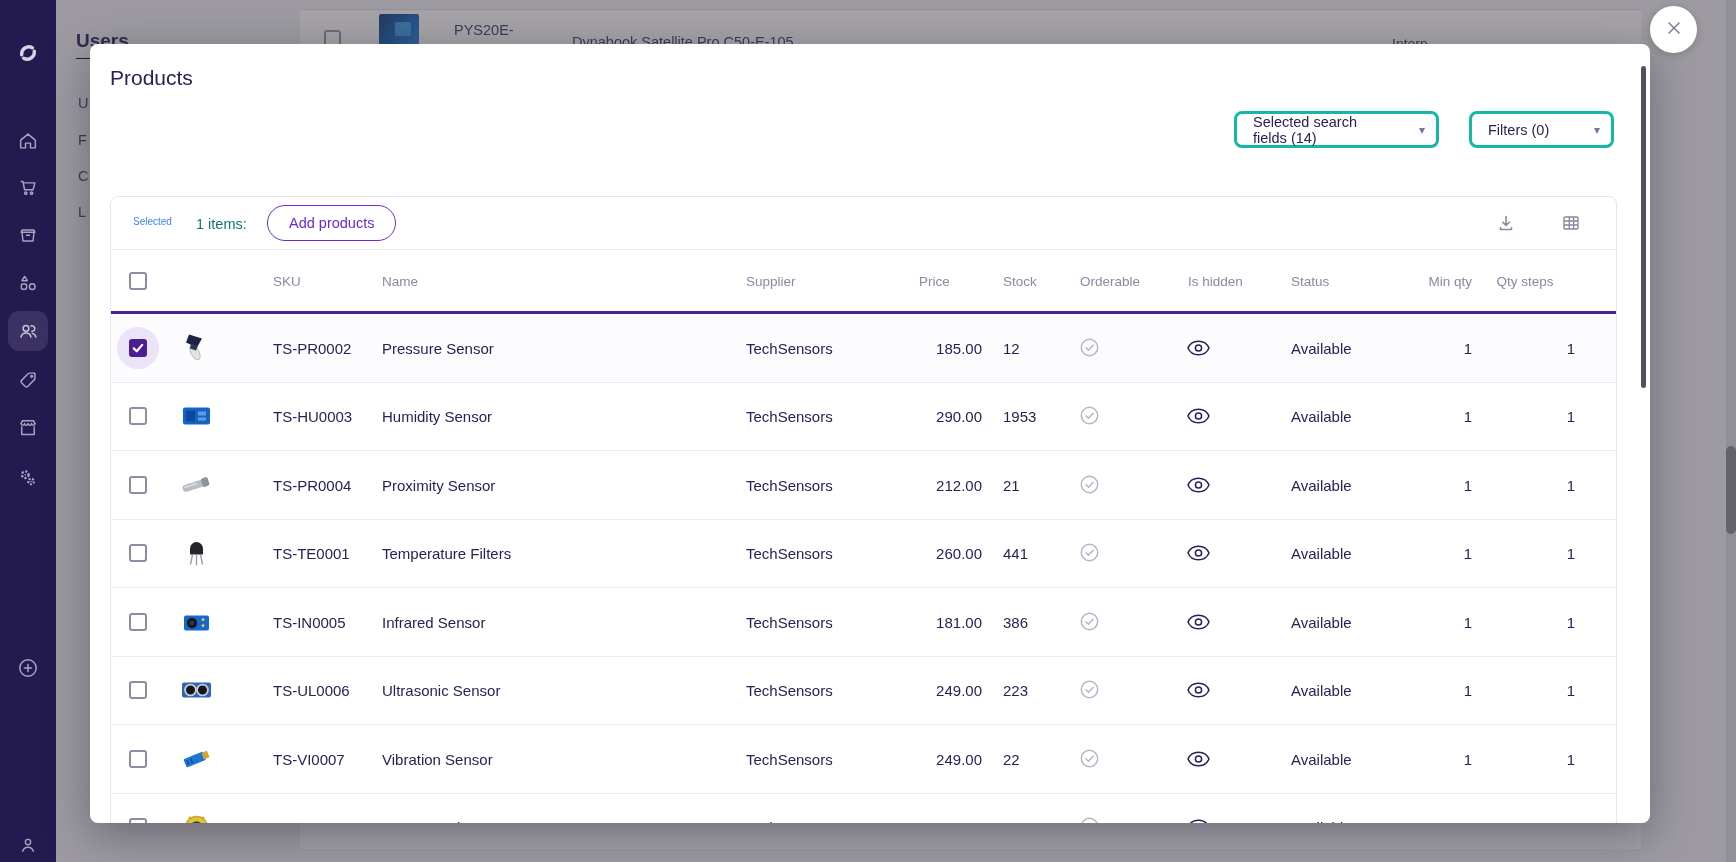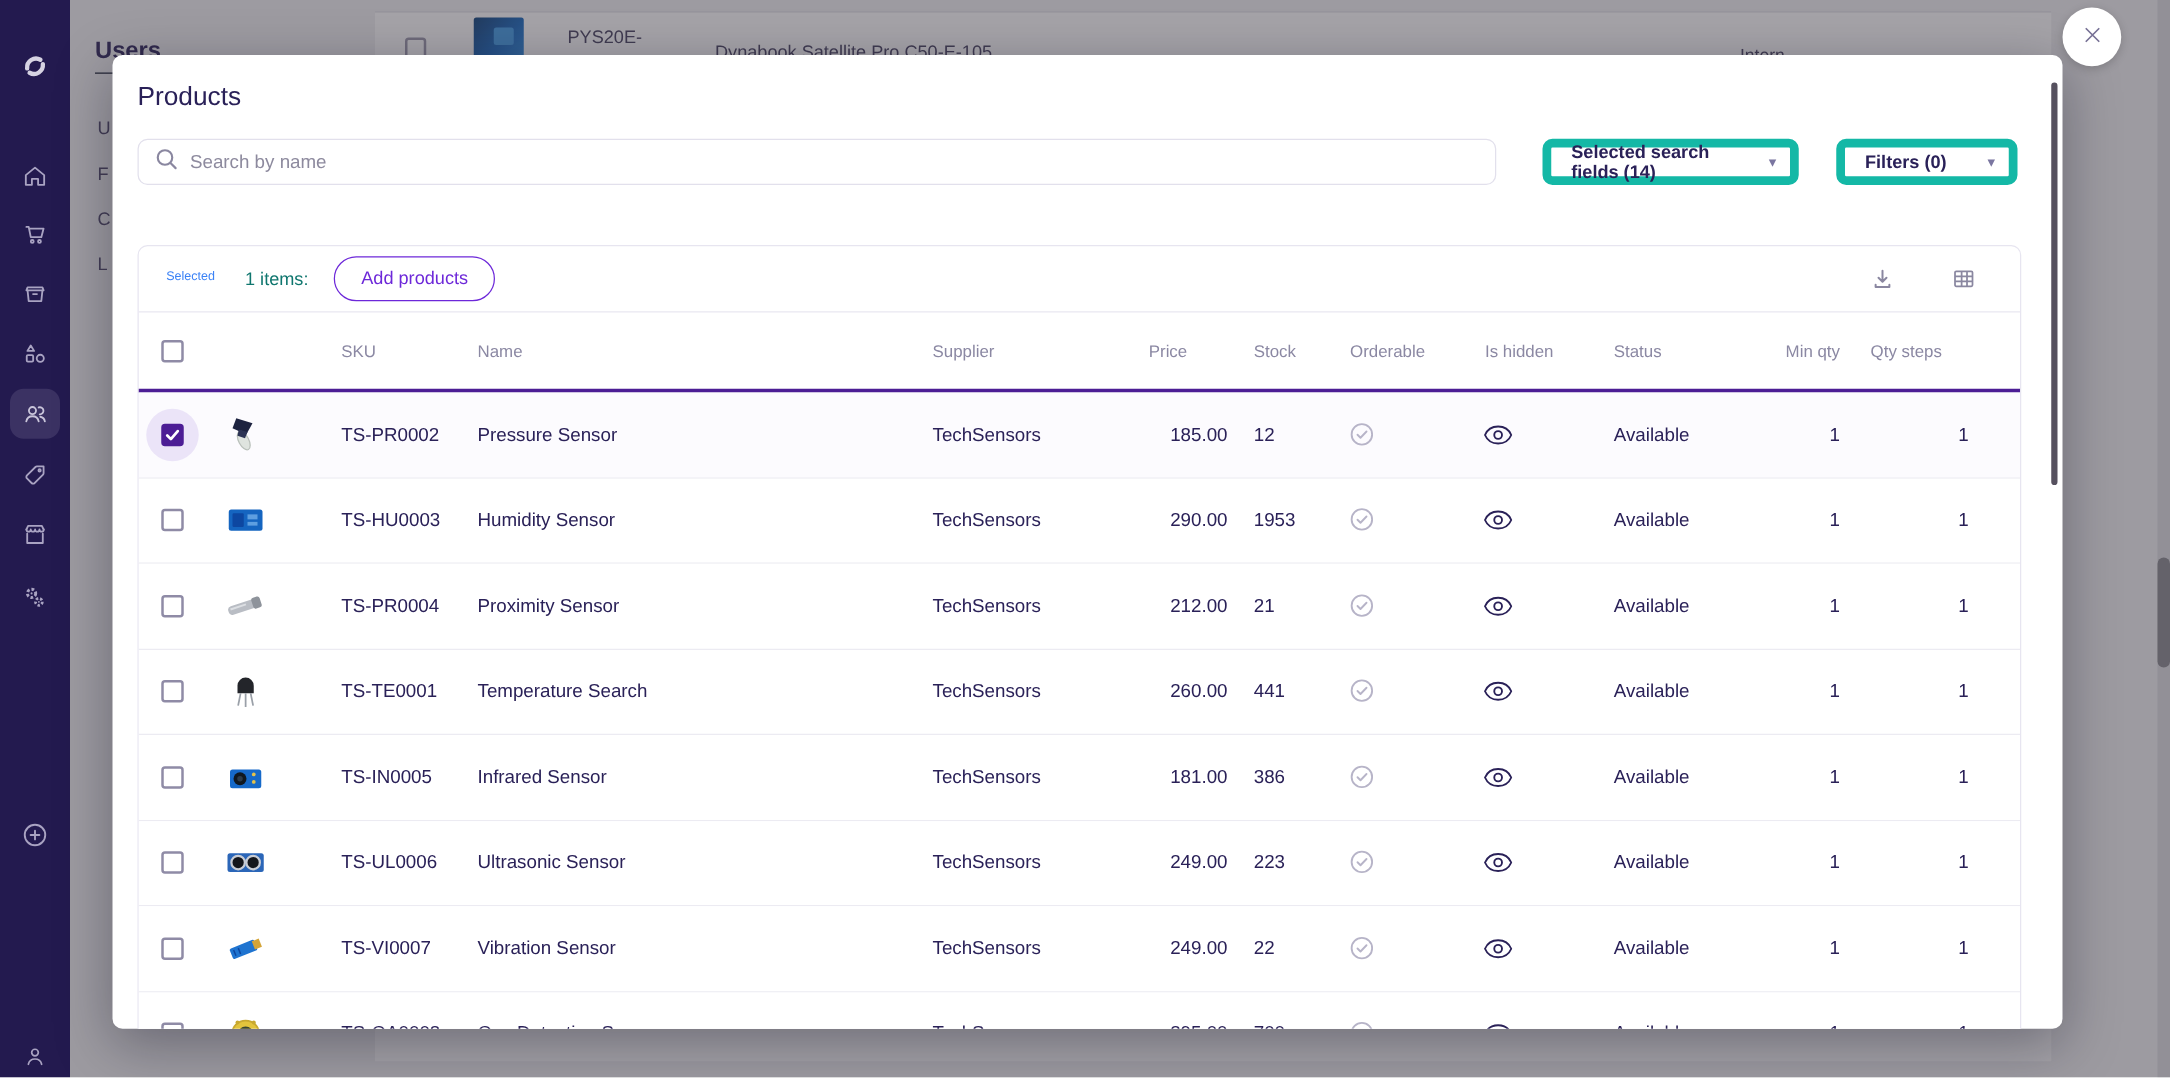--- a/index.html
+++ b/index.html
@@ -33,21 +33,21 @@
   #close-btn { position:absolute; left:1650px; top:6px; width:47px; height:47px; border-radius:50%; background:#ffffff; border:none; z-index:30; display:flex; align-items:center; justify-content:center; cursor:pointer; box-shadow:0 2px 8px rgba(0,0,0,0.18); }
 
   
   #modal { position:absolute; left:90px; top:44px; width:1560px; height:779px; background:#ffffff; border-radius:8px; z-index:20; box-shadow:0 12px 44px rgba(10,8,30,0.35); overflow:hidden; }
   .m-title { position:absolute; left:20px; top:22px; font-size:21px; font-weight:500; color:#2a2158; }
 
   .m-search { position:absolute; left:20px; top:67px; width:1087px; height:37px; border:1px solid #e2e0ec; border-radius:8px; display:flex; align-items:center; padding-left:12px; background:#fff; }
   .m-search input { border:none; outline:none; flex:1; margin-left:9px; font-size:15px; color:#2a2158; font-family:inherit; background:transparent; }
   .m-search input::placeholder { color:#8d8a9e; }
 
-  .m-drop { position:absolute; top:67px; height:37px; border:7px solid #14b8a6; border-radius:8px; background:#fff; display:flex; align-items:center; padding:0 42px 0 16px; font-size:14.5px; color:#2a2158; cursor:pointer;font-weight:bold; }
+  .m-drop { position:absolute; top:67px; height:37px; border:3px solid #14b8a6; border-radius:8px; background:#fff; display:flex; align-items:center; padding:0 42px 0 16px; font-size:14.5px; color:#2a2158; cursor:pointer; }
   .m-drop .caret { position:absolute; right:11px; top:50%; transform:translateY(-53%); color:#7a76a0; font-size:12px; }
   #drop-fields { left:1144px; width:205px; }
   #drop-filters { left:1379px; width:145px; }
 
   
   .t-card { position:absolute; left:20px; top:152px; width:1507px; height:900px; border:1px solid #e7e5f0; border-radius:8px; background:#fff; }
   .t-toolbar { position:absolute; left:0; top:0; width:100%; height:53px; border-bottom:1px solid #e9e7f1; }
   .tb-selected { position:absolute; left:22px; top:19px; font-size:10px; color:#3b82f6; }
   .tb-count { position:absolute; left:85px; top:19px; font-size:14.5px; color:#0f766e; }
   .tb-add { position:absolute; left:156px; top:8px; height:36px; padding:0 21px; border:1.5px solid #6d28d9; border-radius:18px; background:#fff; color:#6d28d9; font-size:14.5px; font-weight:500; font-family:inherit; cursor:pointer; }
@@ -189,29 +189,20 @@
     <span>
       <svg width="20" height="20" viewBox="0 0 20 20" fill="none" stroke="#777195" stroke-width="1.4" stroke-linecap="round">
           <path d="M5 5l10 10M15 5 5 15"></path>
         </svg>
     </span>
   </button>
 
   <div id="modal">
     <div class="m-title">Products</div>
 
-    <div class="m-search">
-      <span>
-        <svg width="20" height="20" viewBox="0 0 20 20" fill="none" stroke="#8a87a0" stroke-width="1.7" stroke-linecap="round">
-            <circle cx="9" cy="9" r="5.8"></circle>
-            <path d="M13.4 13.4 17.5 17.5"></path>
-          </svg>
-      </span>
-      <input type="text" placeholder="Search by name" style="">
-    </div>
 
     <div class="m-drop" id="drop-fields">
       <span>Selected search fields (14)</span>
       <span class="caret">▾</span>
     </div>
     <div class="m-drop" id="drop-filters">
       <span>Filters (0)</span>
       <span class="caret">▾</span>
     </div>
 
@@ -345,21 +336,21 @@
           <div class="trow">
 
     <span class="cb"></span>
     <span class="cell thumb"><svg width="37" height="37" viewBox="0 0 37 37">
                 <path d="M12 14a6.5 6.5 0 0 1 13 0v6H12z" fill="#23252a"></path>
                 <line x1="14.5" y1="20" x2="12.5" y2="30" stroke="#9aa0a8" stroke-width="1.4"></line>
                 <line x1="18.5" y1="20" x2="18.5" y2="31" stroke="#9aa0a8" stroke-width="1.4"></line>
                 <line x1="22.5" y1="20" x2="24.5" y2="30" stroke="#9aa0a8" stroke-width="1.4"></line>
               </svg></span>
     <span class="cell sku">TS-TE0001</span>
-    <span class="cell name">Temperature Search</span>
+    <span class="cell name">Temperature Filters</span>
     <span class="cell supplier">TechSensors</span>
     <span class="cell price">260.00</span>
     <span class="cell stock">441</span>
     <span class="cell orderable">
       <svg width="21" height="21" viewBox="0 0 21 21" fill="none" stroke="#b7b4c8" stroke-width="1.5" stroke-linecap="round" stroke-linejoin="round">
                 <circle cx="10.5" cy="10.5" r="8.2"></circle>
                 <path d="M7 10.8l2.4 2.4 4.8-5"></path>
               </svg>
     </span>
     <span class="cell hiddeni">

